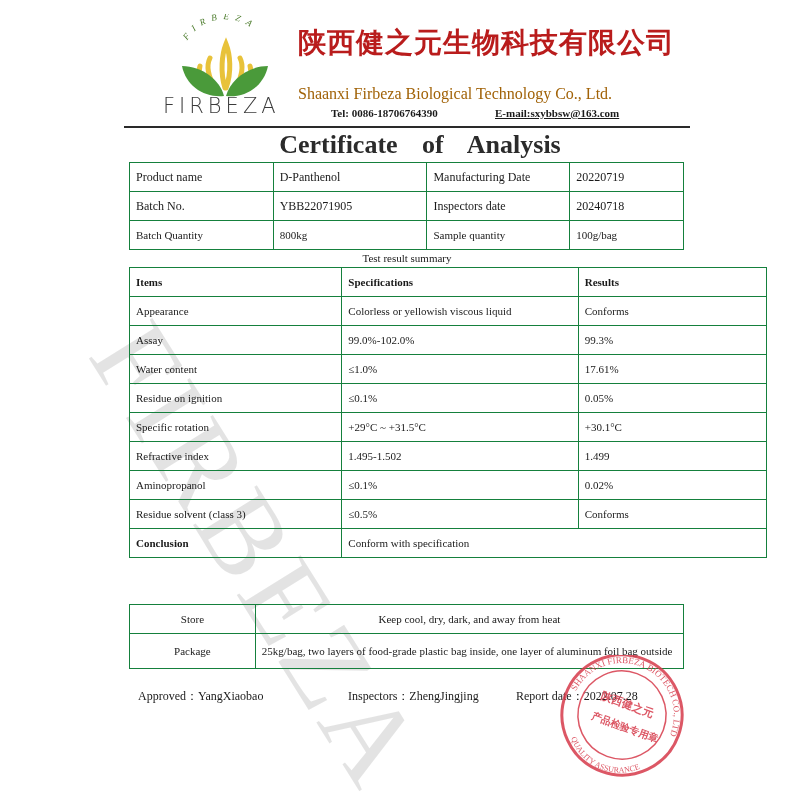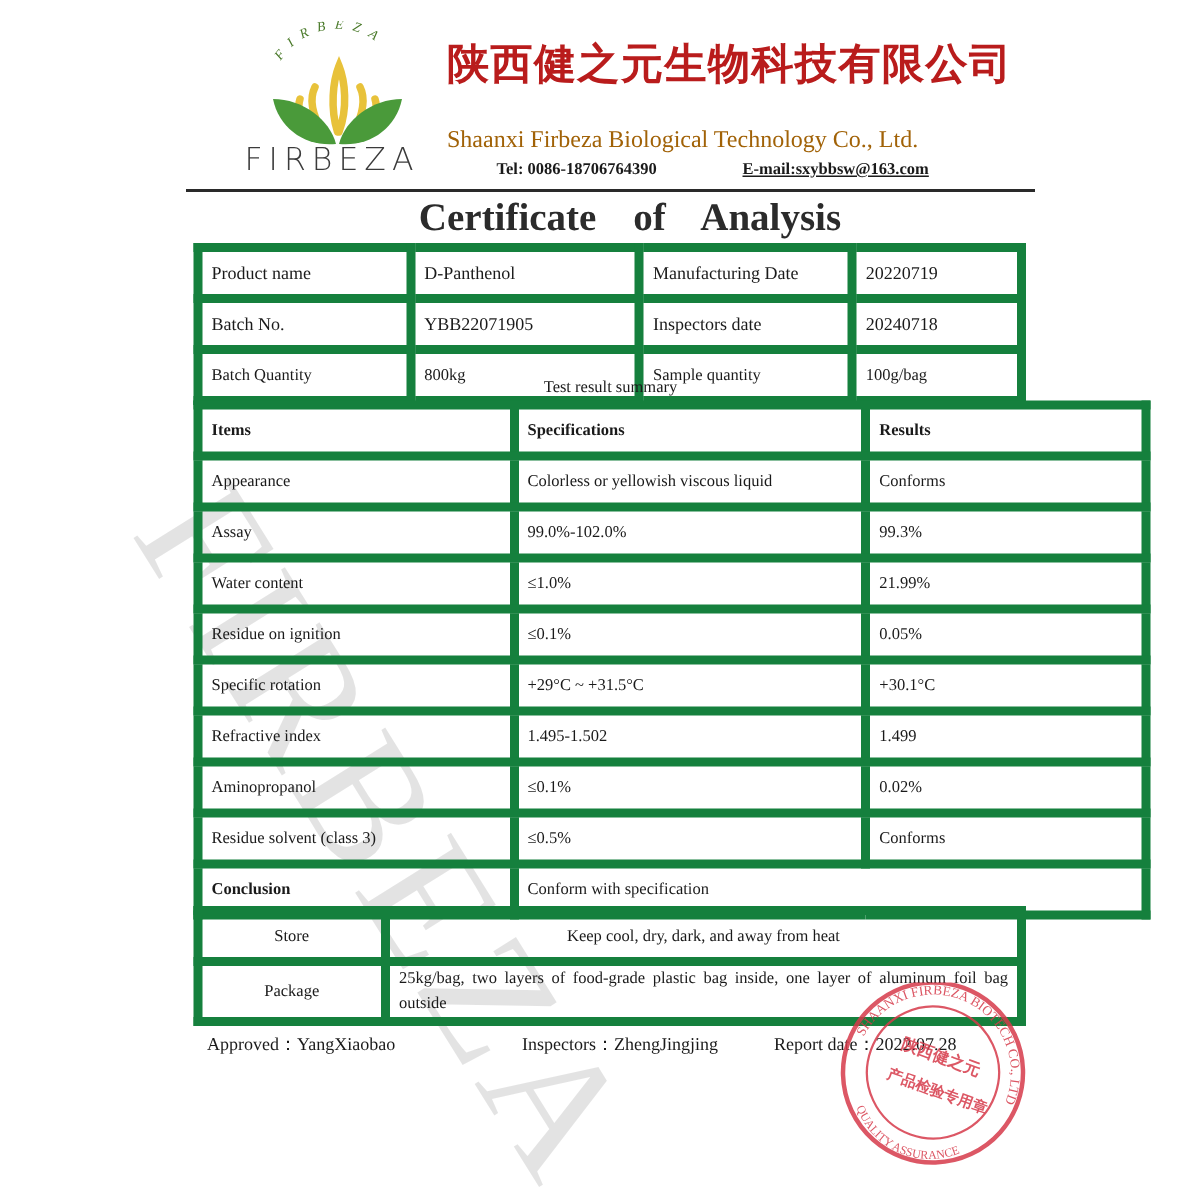--- a/index.html
+++ b/index.html
@@ -10,21 +10,21 @@
 
   .company-cn { position: absolute; left: 298px; top: 24px; font-family: "DejaVu Sans", sans-serif; font-weight: bold; font-size: 28px; letter-spacing: 1px; color: #b91c1c; }
   .company-en { position: absolute; left: 298px; top: 65px; font-size: 16px; color: #a16207; margin-top: 20px; }
   .tel { position: absolute; left: 331px; top: 107px; font-size: 11px; font-weight: bold; }
   .email { position: absolute; left: 495px; top: 107px; font-size: 11px; font-weight: bold; text-decoration: underline; }
   .rule { position: absolute; left: 124px; top: 126px; width: 566px; height: 2px; background: #2a2a2a; }
 
   .title { position: absolute; left: 0; width: 840px; top: 130px; text-align: center; font-size: 26px; font-weight: bold; color: #2b2b2b; word-spacing: 18px; }
 
   table { border-collapse: collapse; position: absolute; }
-  td { border: 6px solid #15803d; font-size: 12px; padding: 0 6px; vertical-align: middle; }
+  td { border: 1px solid #15803d; font-size: 12px; padding: 0 6px; vertical-align: middle; }
 
   .info { left: 129px; top: 162px; width: 555px; }
   .info td { height: 28px; }
   .info tr.small td { font-size: 11px; }
 
   .summary-label { position: absolute; left: 0; width: 814px; top: 252px; text-align: center; font-size: 11px; }
 
   .results { left: 129px; top: 267px; width: 638px; }
   .results td { height: 28px; font-size: 11px; }
   .results .hdr td { font-weight: bold; }
@@ -119,21 +119,21 @@
     <td>Conforms</td>
   </tr>
   <tr>
     <td>Assay</td>
     <td>99.0%-102.0%</td>
     <td>99.3%</td>
   </tr>
   <tr>
     <td>Water content</td>
     <td>≤1.0%</td>
-    <td>21.99%</td>
+    <td>17.61%</td>
   </tr>
   <tr>
     <td>Residue on ignition</td>
     <td>≤0.1%</td>
     <td>0.05%</td>
   </tr>
   <tr>
     <td>Specific rotation</td>
     <td>+29°C ~ +31.5°C</td>
     <td>+30.1°C</td>

